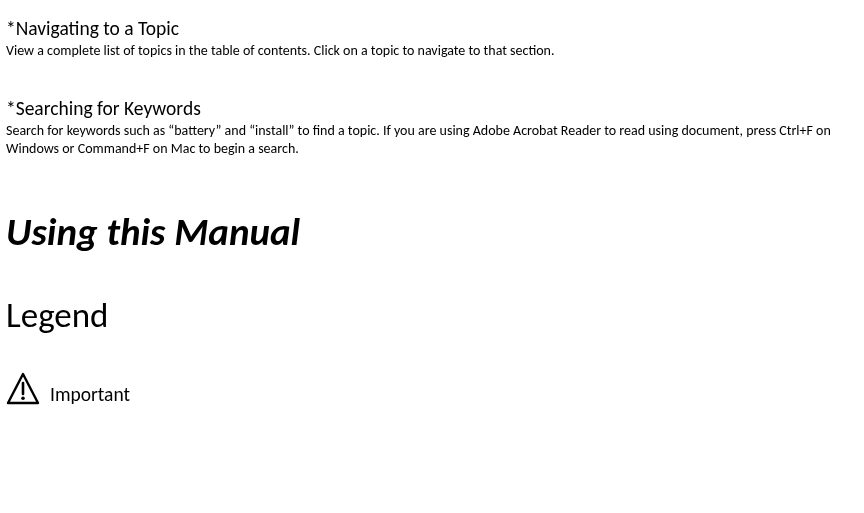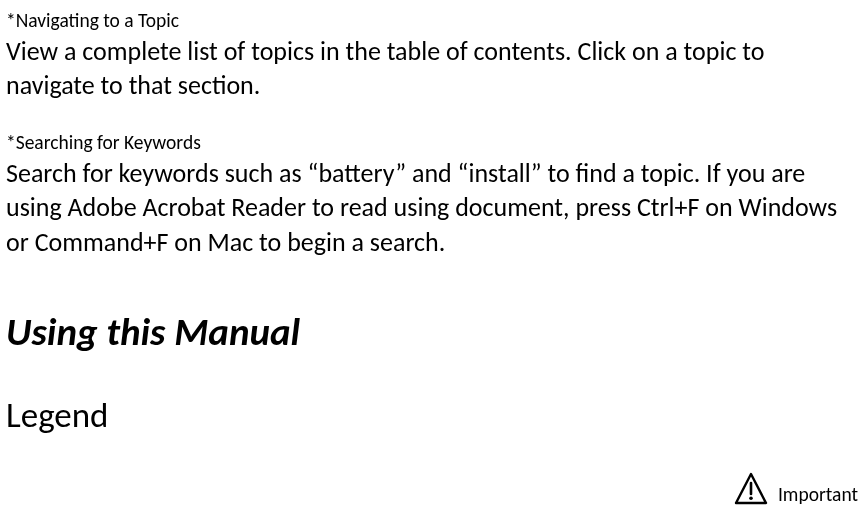--- a/index.html
+++ b/index.html
@@ -6,24 +6,24 @@
   html, body { width: 864px; height: 513px; background: #fff; }
   body {
     font-family: Calibri, "Segoe UI", Arial, sans-serif;
     color: #000;
     padding: 4px 6px 0 6px;
     line-height: 1.32;
   }
   .subheading {
     font-size: 19.5px;
     font-weight: 400;
-    margin-top: 4px;
+    margin-top: 12px;
   }
   .bodytext {
-    font-size: 26px;
+    font-size: 14px;
     font-weight: 400;
   }
   .spacer-small { height: 24px; }
   .spacer-big { height: 52px; }
   h1.manual-title {
     font-size: 39px;
     font-weight: 700;
     letter-spacing: 0px;
     line-height: 1.1;
     font-style: italic;
@@ -32,21 +32,20 @@
   h2.legend-heading {
     font-size: 35px;
     font-weight: 400;
     line-height: 1.1;
   }
   .spacer-after-legend { height: 38px; }
   .legend-row {
     display: flex;
     align-items: flex-end;
     gap: 76px;
-    flex-direction: column;
   }
   .legend-item {
     display: flex;
     align-items: flex-end;
     gap: 10px;
   }
   .legend-label {
     font-size: 19.5px;
     line-height: 1;
     padding-bottom: 2px;

